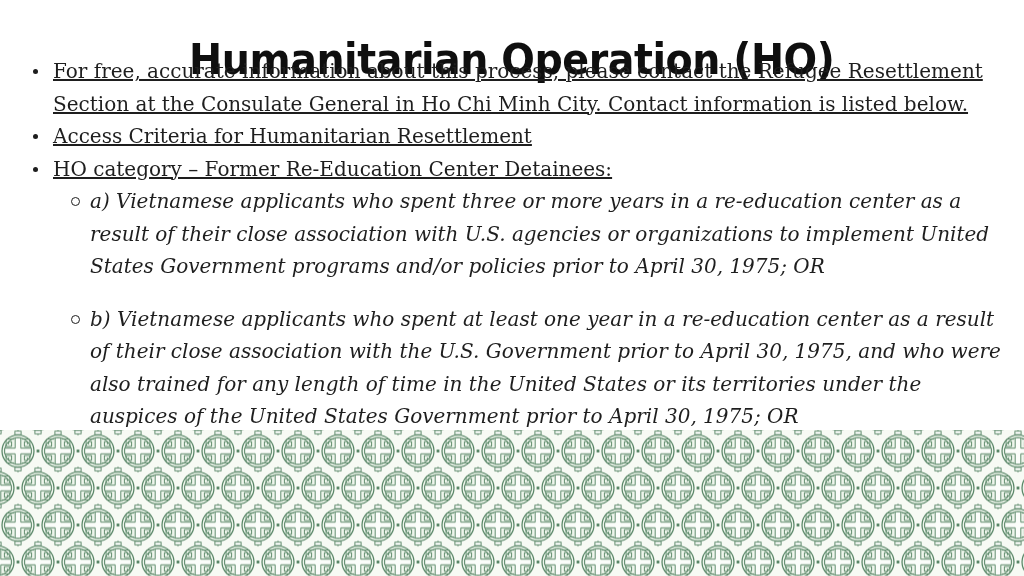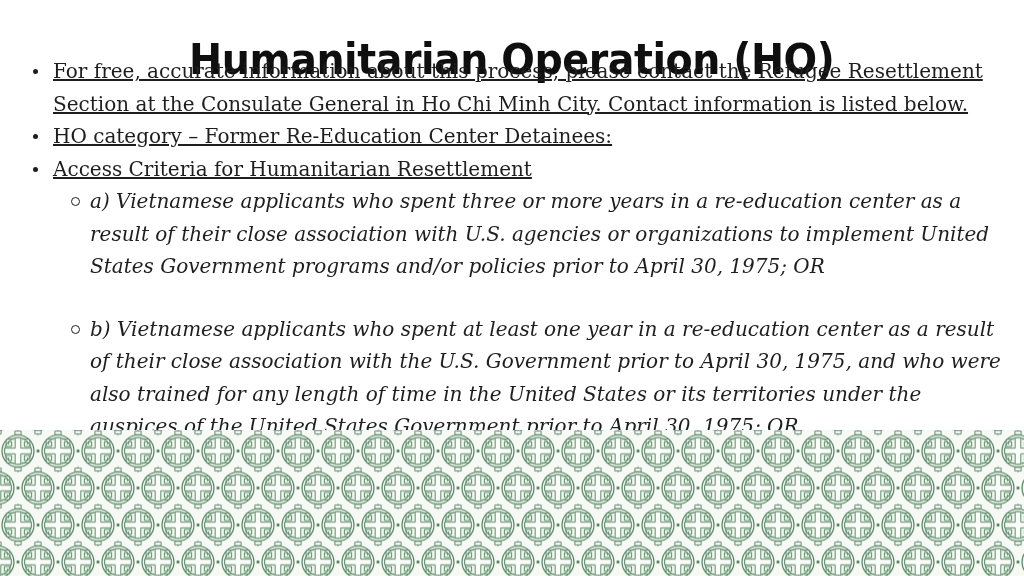--- a/index.html
+++ b/index.html
@@ -35,21 +35,21 @@
   .title .squeeze{display:inline-block;transform:scaleX(.92);transform-origin:center;}
   .content{
     position:absolute;
     top:55px;left:30px;width:975px;
     font-size:20px;
     line-height:32.5px;
   }
   .bullet{position:relative;}
   .bullet.l1{padding-left:23px;text-decoration:underline;}
   .bullet.l2{padding-left:60px;font-style:italic;}
-  .bullet.gap{margin-top:30px;}
+  .bullet.gap{margin-top:20px;}
   .marker{position:absolute;display:block;}
   .marker.dot{
     left:3px;top:14px;width:5px;height:5px;border-radius:50%;
     background:var(--body-color);
   }
   .marker.circle{
     left:41px;top:12px;width:7px;height:7px;border-radius:50%;
     border:1.5px solid var(--body-color);
     background:transparent;
   }
@@ -68,25 +68,25 @@
 
   <h1 class="title"><span class="squeeze">Humanitarian Operation (HO)</span></h1>
 
   <div class="content">
     <div class="bullet l1">
       <span class="marker dot"></span>
       <span>For free, accurate information about this process, please contact the Refugee Resettlement Section at the Consulate General in Ho Chi Minh City. Contact information is listed below.</span>
     </div>
     <div class="bullet l1">
       <span class="marker dot"></span>
-      <span>HO category – Former Re-Education Center Detainees:</span>
+      <span>Access Criteria for Humanitarian Resettlement</span>
     </div>
     <div class="bullet l1">
       <span class="marker dot"></span>
-      <span>Access Criteria for Humanitarian Resettlement</span>
+      <span>HO category – Former Re-Education Center Detainees:</span>
     </div>
     <div class="bullet l2">
       <span class="marker circle"></span>
       <span>a) Vietnamese applicants who spent three or more years in a re-education center as a result of their close association with U.S. agencies or organizations to implement United States Government programs and/or policies prior to April 30, 1975; OR</span>
     </div>
     <div class="bullet l2 gap">
       <span class="marker circle"></span>
       <span>b) Vietnamese applicants who spent at least one year in a re-education center as a result of their close association with the U.S. Government prior to April 30, 1975, and who were also trained for any length of time in the United States or its territories under the auspices of the United States Government prior to April 30, 1975; OR</span>
     </div>
   </div>

